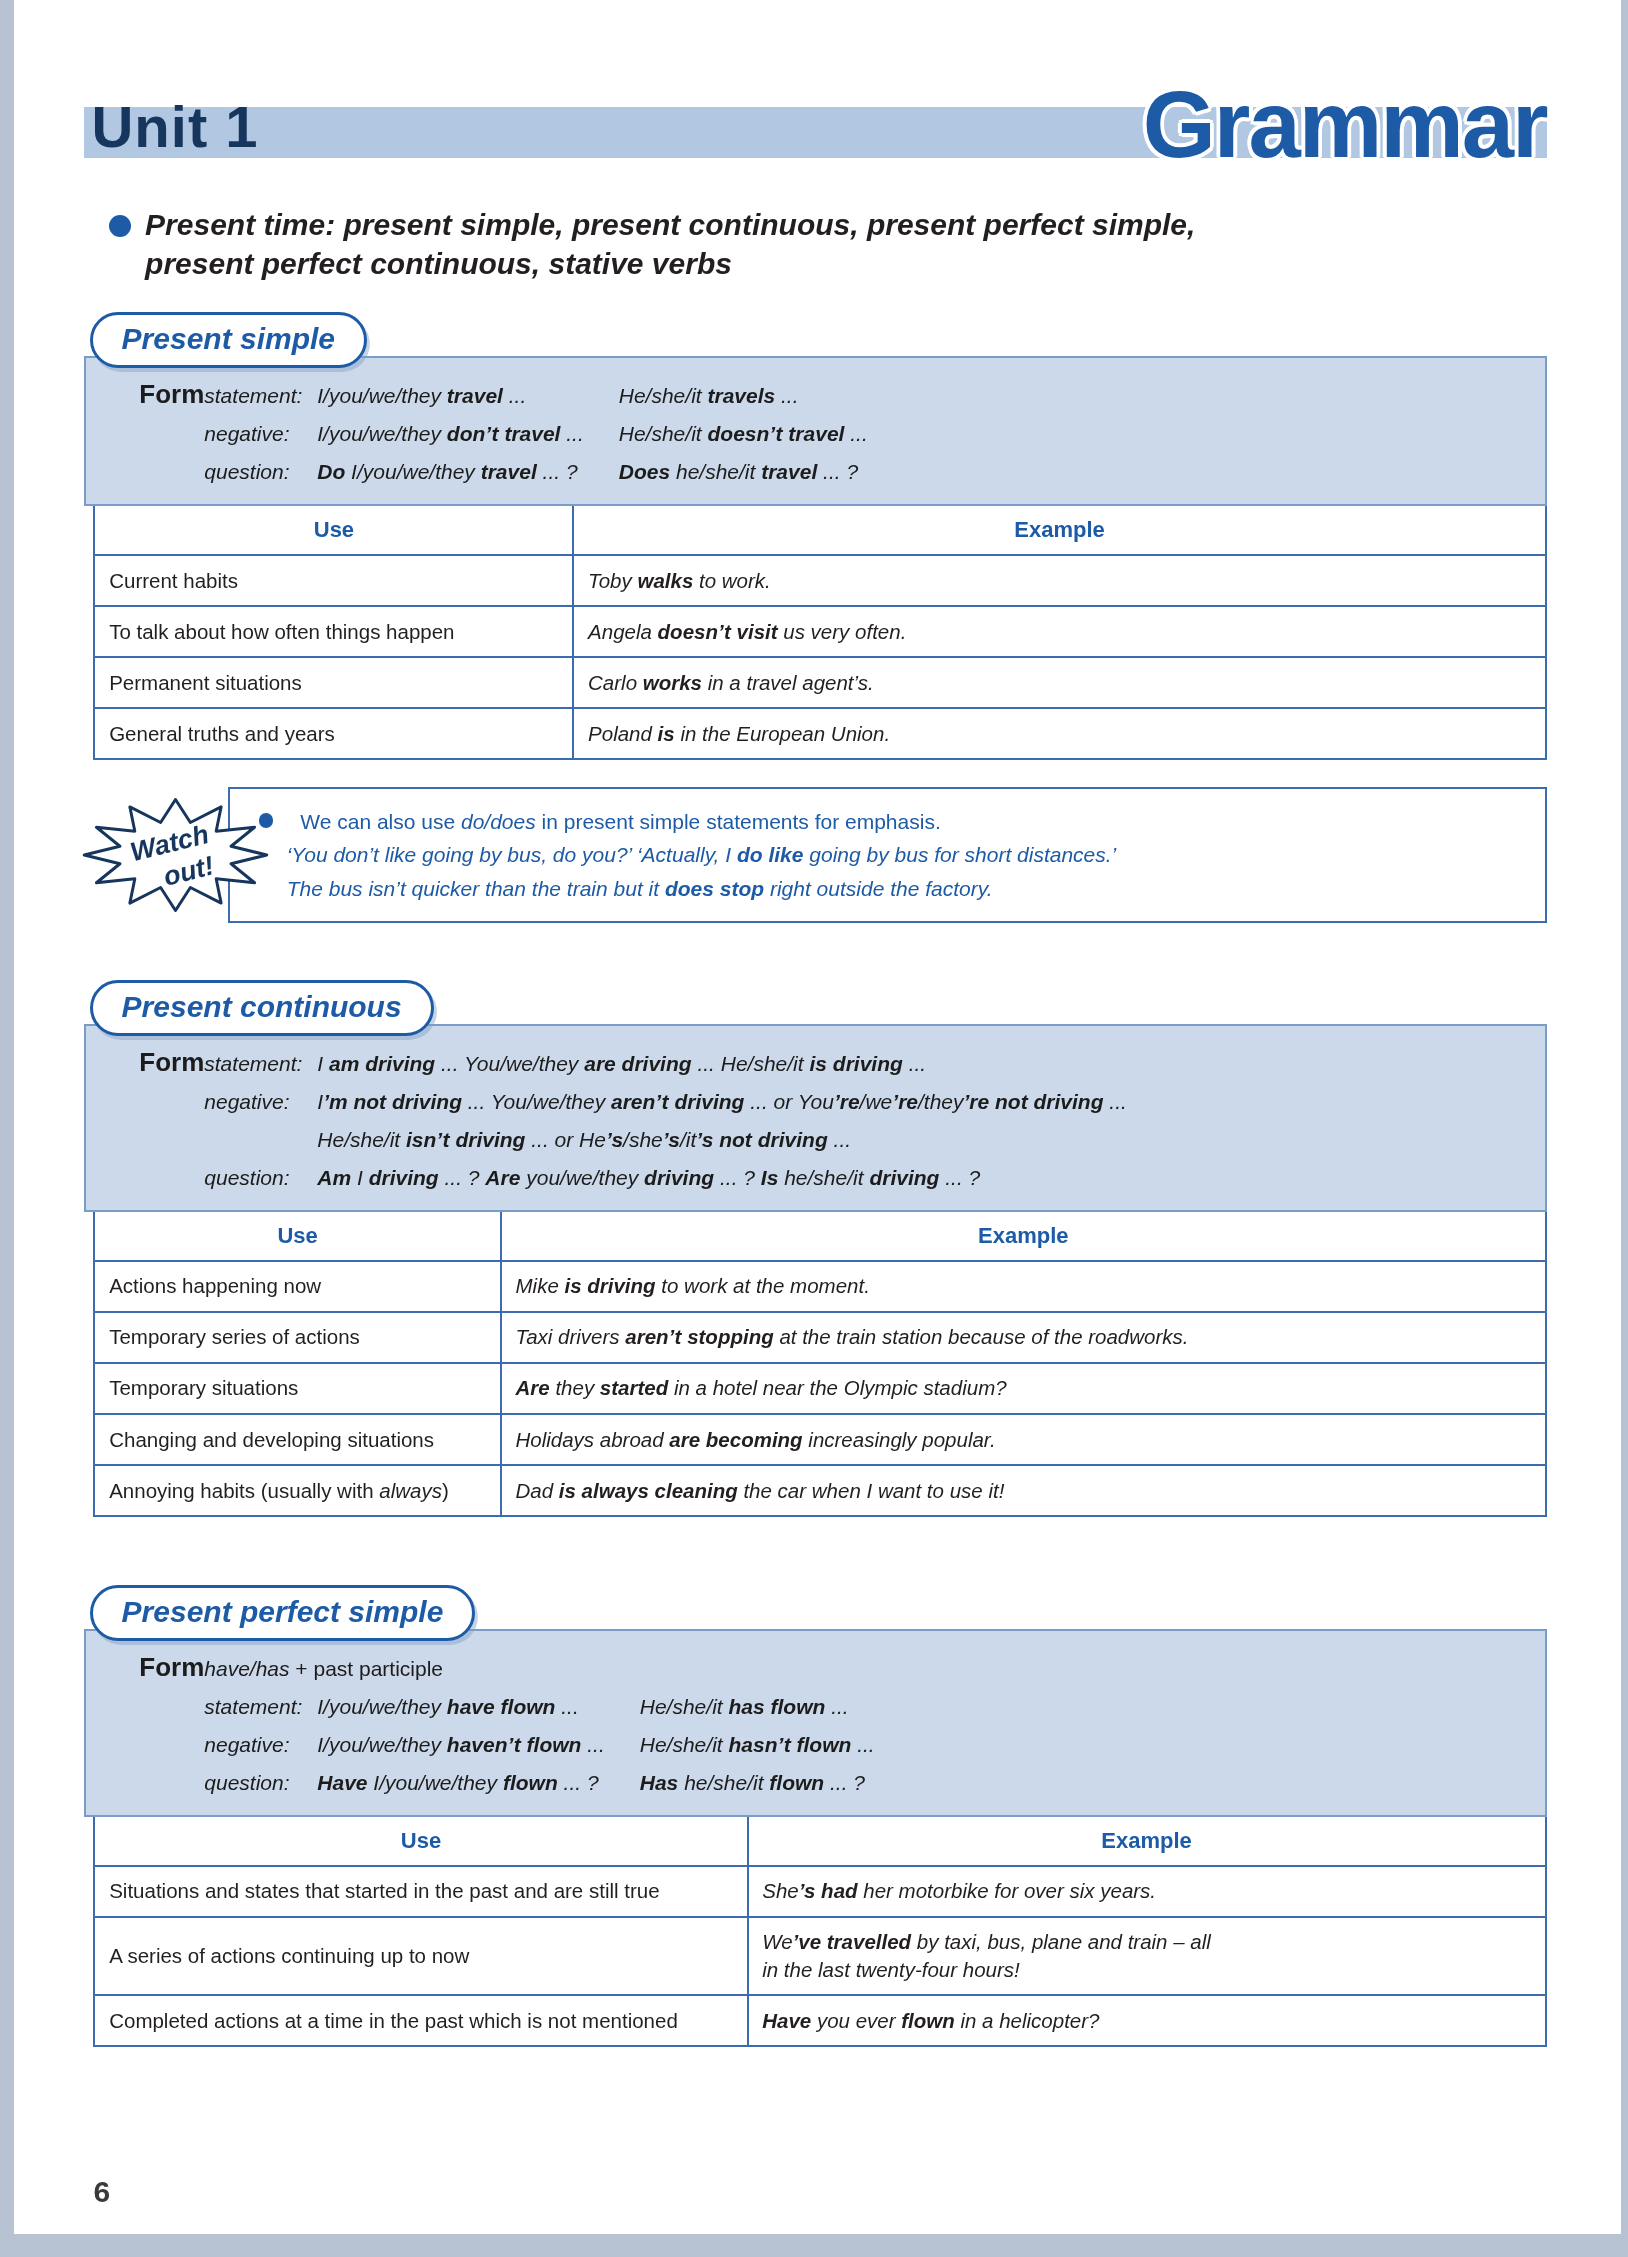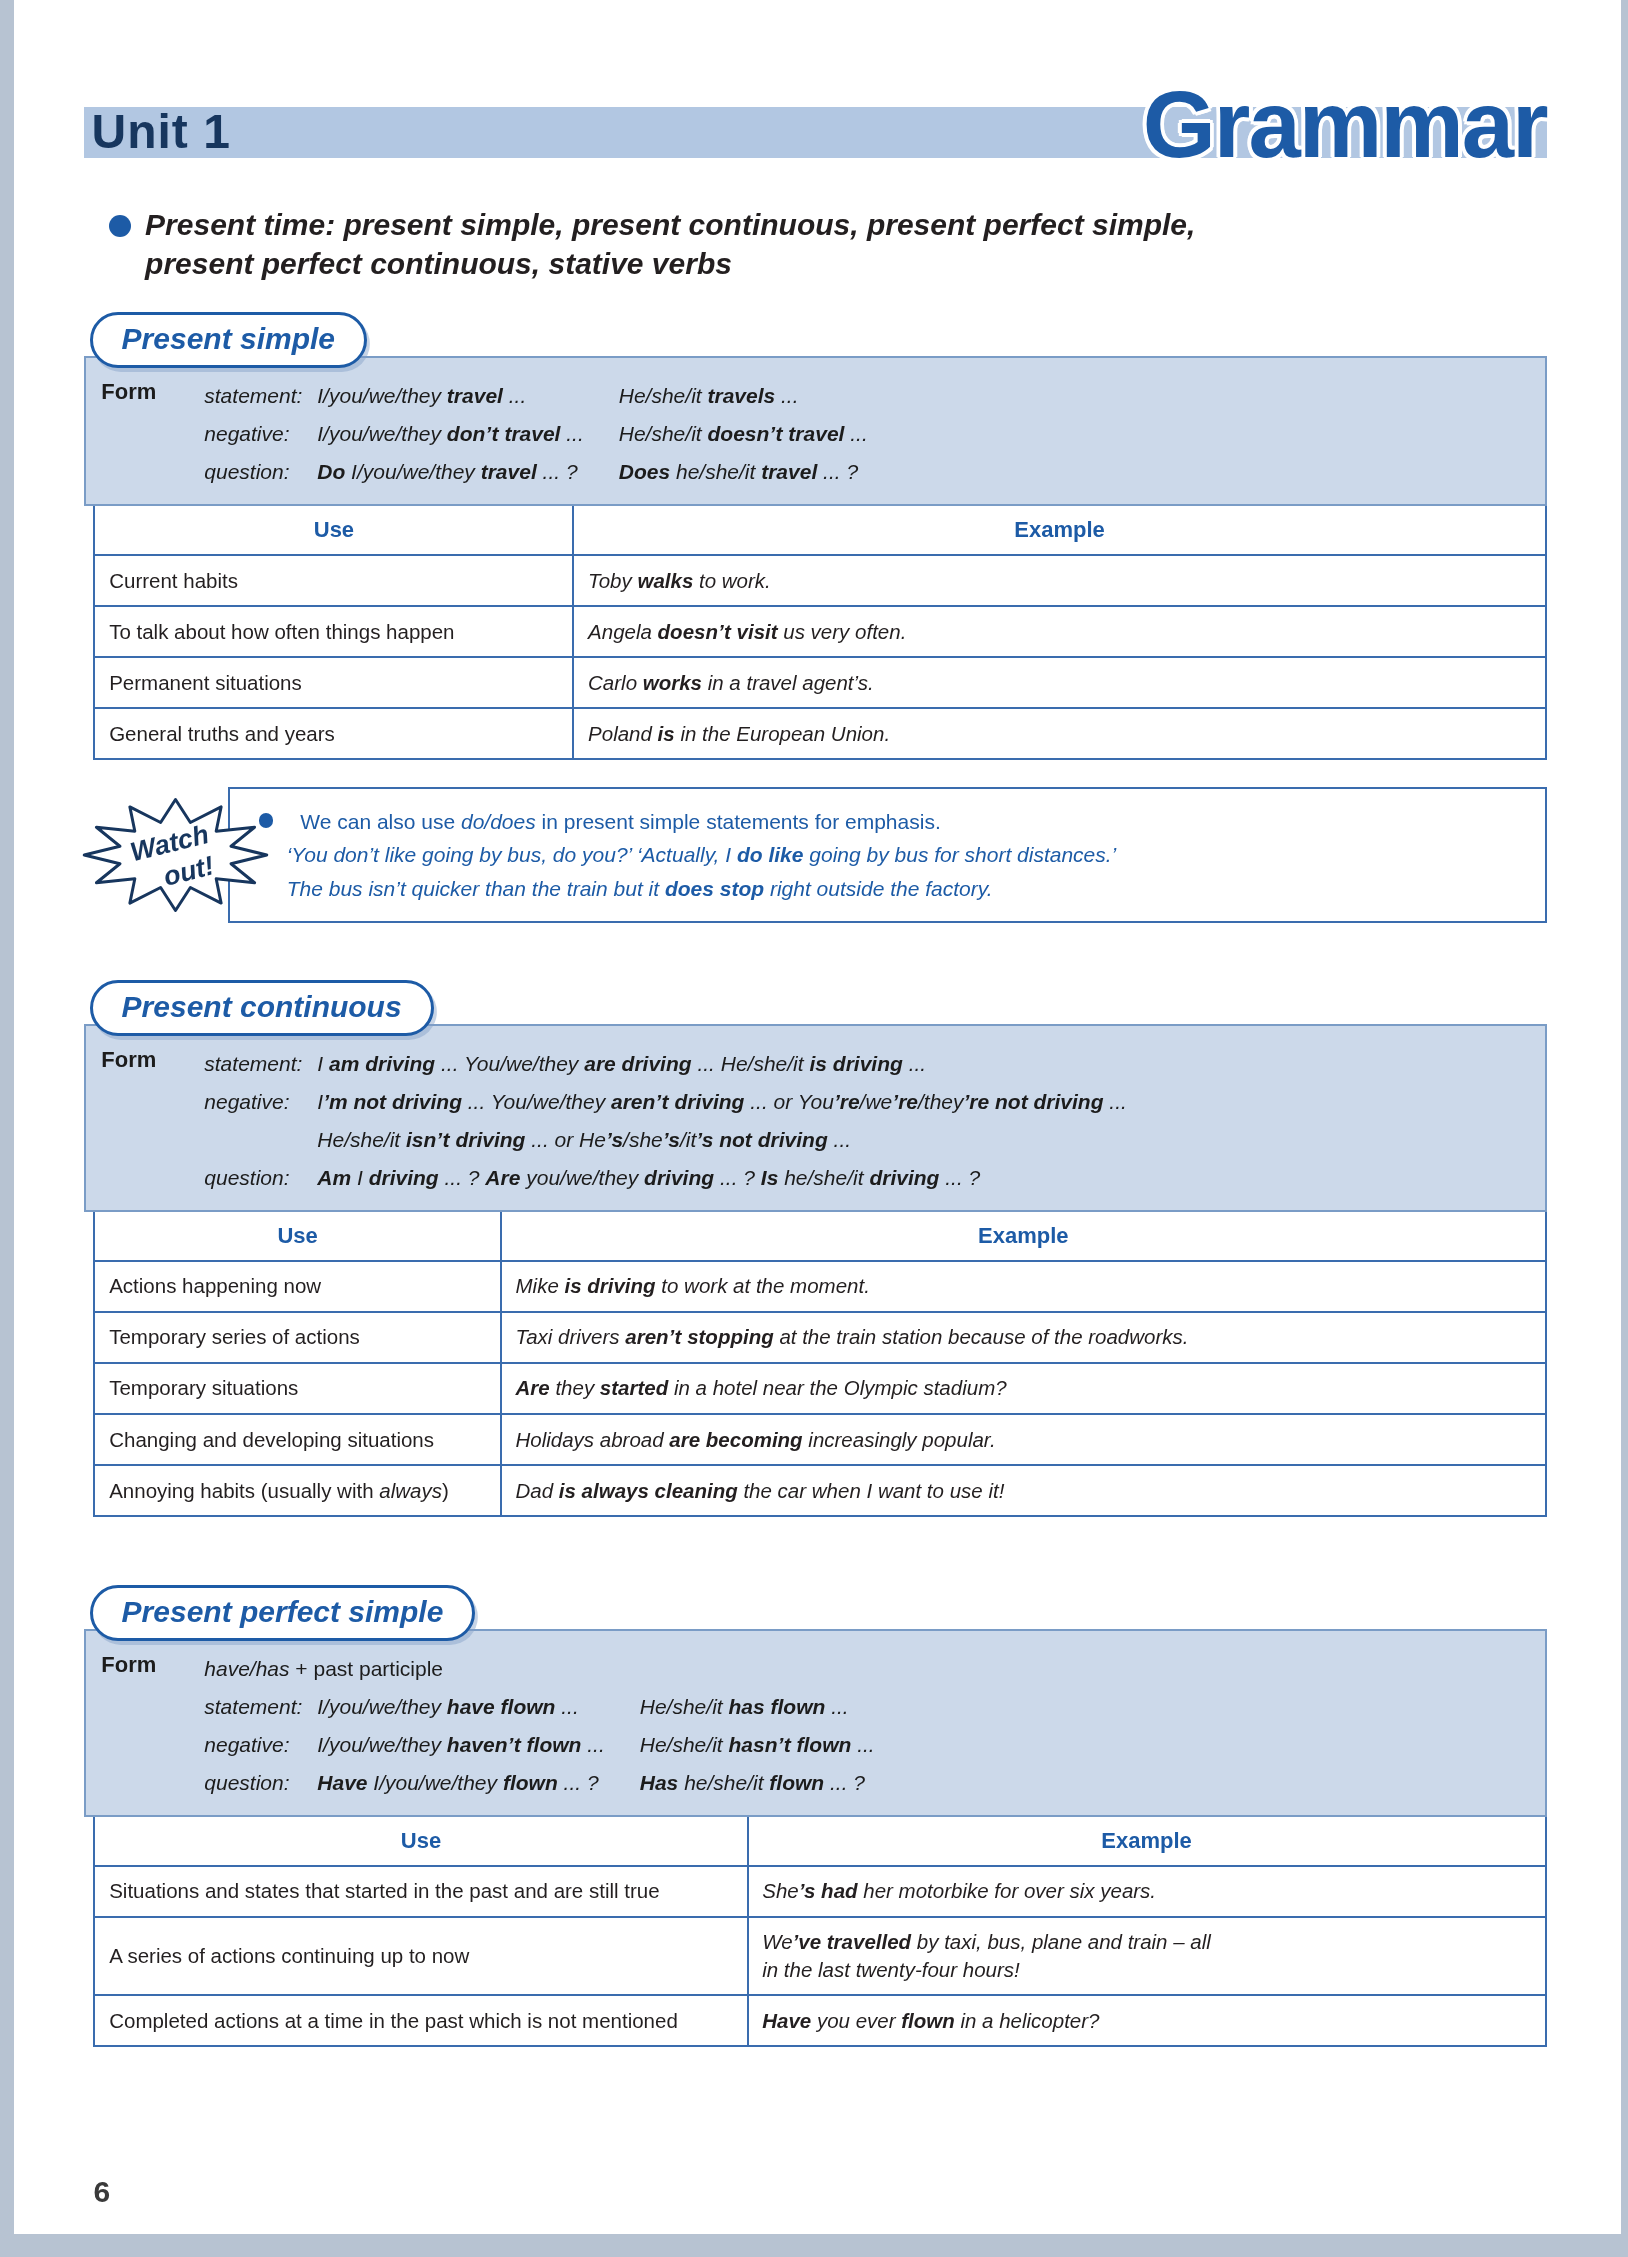--- a/index.html
+++ b/index.html
@@ -5,21 +5,21 @@
   * { margin:0; padding:0; box-sizing:border-box; }
   html,body { width:1629px; height:2258px; }
   body { position:relative; background:var(--edge,#b7c3d2); font-family:"Liberation Sans",sans-serif; }
 
   .page { position:absolute; left:13.7px; top:0; width:1607px; height:2234px; background:#ffffff;
           padding:57px 74px 0 70px; display:flex; flex-direction:column; overflow:hidden; }
 
   
   .header { position:relative; height:103px; flex:none; }
   .band { position:absolute; left:0; right:0; bottom:2px; height:51px; background:var(--band-blue,#b2c7e2); }
-  .unit-title { position:absolute; left:7.8px; bottom:3.9px; font-size:48px; line-height:1; font-weight:bold;
+  .unit-title { position:absolute; left:7.8px; bottom:3.9px; font-size:58px; line-height:1; font-weight:bold;
                 color:var(--navy,#17365e); letter-spacing:1px; z-index:2; }
   .brand-logo { position:absolute; right:0; bottom:-11.7px; font-size:94px; line-height:1; font-weight:bold;
                 color:var(--accent-blue,#1d5ba6); letter-spacing:-2px; z-index:2;
                 text-shadow:-3.9px 0 0 #fff,3.9px 0 0 #fff,0 -3.9px 0 #fff,0 3.9px 0 #fff,
                             -2.9px -2.9px 0 #fff,2.9px -2.9px 0 #fff,-2.9px 2.9px 0 #fff,2.9px 2.9px 0 #fff; }
 
   
   .intro { margin-top:45px; display:flex; gap:14px; padding-left:25px; flex:none; }
   .intro-bullet { flex:none; width:22.4px; height:22.4px; border-radius:50%; background:var(--accent-blue,#1d5ba6); margin-top:9.8px; }
   .intro-text { font-size:30px; font-weight:bold; font-style:italic; color:var(--text-dark,#231f20); line-height:1.3; }
@@ -27,21 +27,21 @@
   
   .gsection { flex:none; }
   .s1 { margin-top:29px; } .s2 { margin-top:57px; } .s3 { margin-top:68px; }
   .pill-wrap { position:relative; z-index:2; margin-bottom:-11.7px; padding-left:5.9px; }
   .pill { display:inline-block; background:#fff; border:3.9px solid var(--accent-blue,#1d5ba6); border-radius:33px;
           padding:6.8px 29px 8.8px; font-size:30px; font-weight:bold; font-style:italic; color:var(--accent-blue,#1d5ba6);
           box-shadow:2.9px 3.9px 0 rgba(130,160,200,.45); }
 
   .form-box { background:var(--form-bg,#ccd9ea); border:2px solid #7a9cc6; padding:19.5px 15.6px 13.7px; display:flex;
               font-size:21px; color:#1c1c1c; position:relative; z-index:1; }
-  .form-heading { width:103px; flex:none; font-weight:bold; font-size:22px; font-style:normal; padding-top:2px; }
+  .form-heading { width:103px; flex:none; font-weight:bold; font-size:26px; font-style:normal; padding-top:2px;text-align:right; }
   .form-rows { flex:1; font-style:italic; line-height:1.8; display:grid; align-content:start; }
   .cols3 { grid-template-columns:113px max-content 1fr; }
   .cols2 { grid-template-columns:113px 1fr; }
   .fcell1 { padding-right:35px; }
   .fspan { grid-column:1 / -1; }
 
   .use-table { width:calc(100% - 9.8px); margin-left:9.8px; margin-top:-2px; border-collapse:collapse;
                table-layout:fixed; background:#fff; font-size:20.5px; }
   .use-table th, .use-table td { border:2px solid var(--border-blue,#3a6cae); }
   .use-table th { color:var(--accent-blue,#1d5ba6); font-size:22px; font-weight:bold; padding:10.7px 7.8px; text-align:center; }

